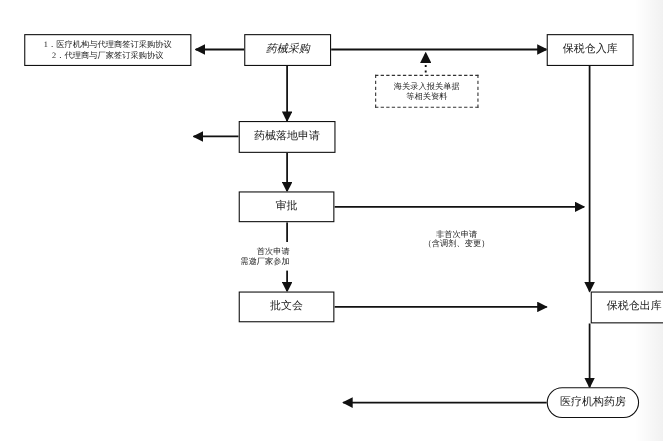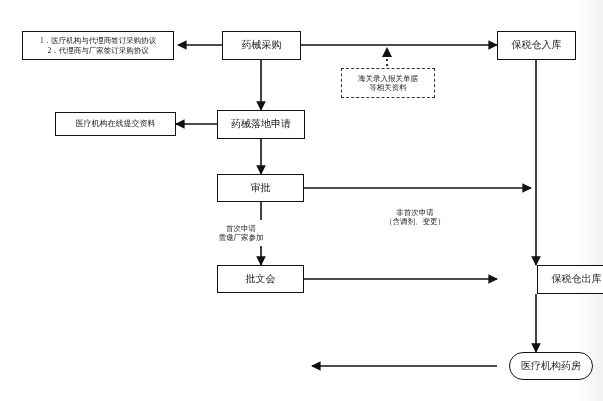--- a/index.html
+++ b/index.html
@@ -103,62 +103,59 @@
     <g stroke="#111111" stroke-width="1.7" fill="none" stroke-dasharray="2,3">
       <line x1="387" y1="66" x2="387" y2="48" marker-end="url(#arrow-dot)"></line>
     </g>
   </svg>
 
   <div class="node t75" style="left:22px; top:31px; width:152px; height:29px;">
     <span>1．医疗机构与代理商签订采购协议
 2．代理商与厂家签订采购协议</span>
   </div>
 
-  <div class="node t10" style="left:222px; top:31px; width:79px; height:29px;">
+  <div class="node t10" style="left:222px; top:31px; width:79px; height:29px;font-style:italic;">
     <span>药械采购</span>
   </div>
 
   <div class="node t10" style="left:497px; top:31px; width:79px; height:29px;">
     <span>保税仓入库</span>
   </div>
 
   <div class="node dashed t75" style="left:341px; top:68px; width:94px; height:30px;">
     <span>海关录入报关单据
 等相关资料</span>
   </div>
 
-  <div class="node t8" style="left:55px; top:112px; width:121px; height:24px;">
-    <span>医疗机构在线提交资料</span>
-  </div>
 
   <div class="node t10" style="left:217px; top:110px; width:88px; height:29px;">
     <span>药械落地申请</span>
   </div>
 
   <div class="node t10" style="left:217px; top:174px; width:87px; height:28px;">
     <span>审批</span>
   </div>
 
-  <div class="node plain t75" style="left:195px; top:220px; width:92px; height:26px;">
+  <div class="node plain t75" style="left:195px; top:220px; width:92px; height:26px;text-align:right;">
     <span>首次申请
 需邀厂家参加</span>
   </div>
 
   <div class="node plain t75" style="left:369px; top:161px; width:92px; height:26px;margin-top:43px;">
     <span>非首次申请
 （含调剂、变更）</span>
   </div>
 
   <div class="node t10" style="left:217px; top:265px; width:87px; height:28px;align-items:center;">
     <span>批文会</span>
   </div>
 
   <div class="node t10" style="left:497px; top:265px; width:79px; height:29px;margin-left:40px;">
     <span>保税仓出库</span>
   </div>
 
-  <div class="node t10" style="left:509px; top:352px; width:84px; height:28px;border-radius:14px;">
+  <div class="node t10" style="left:497px; top:352px; width:84px; height:28px;border-radius:14px;">
     <span>医疗机构药房</span>
   </div>
 
 
   <div id="page-shade"></div>
 </div>
 
 </body></html>

